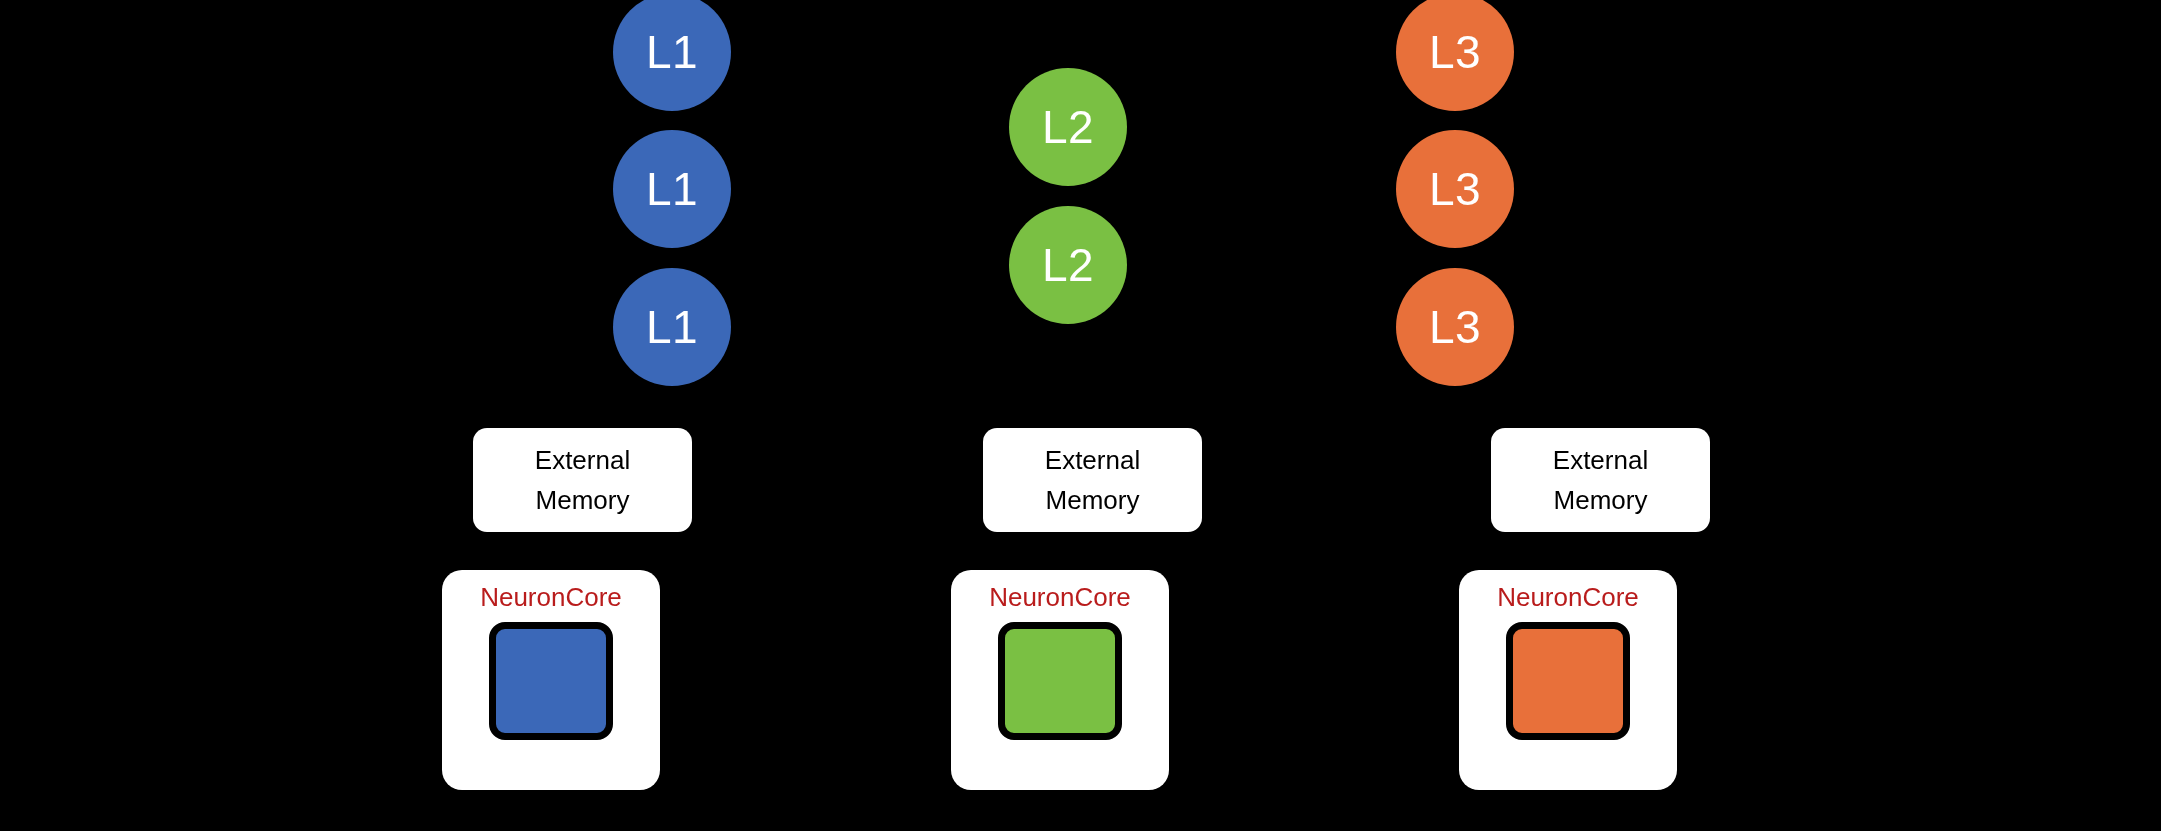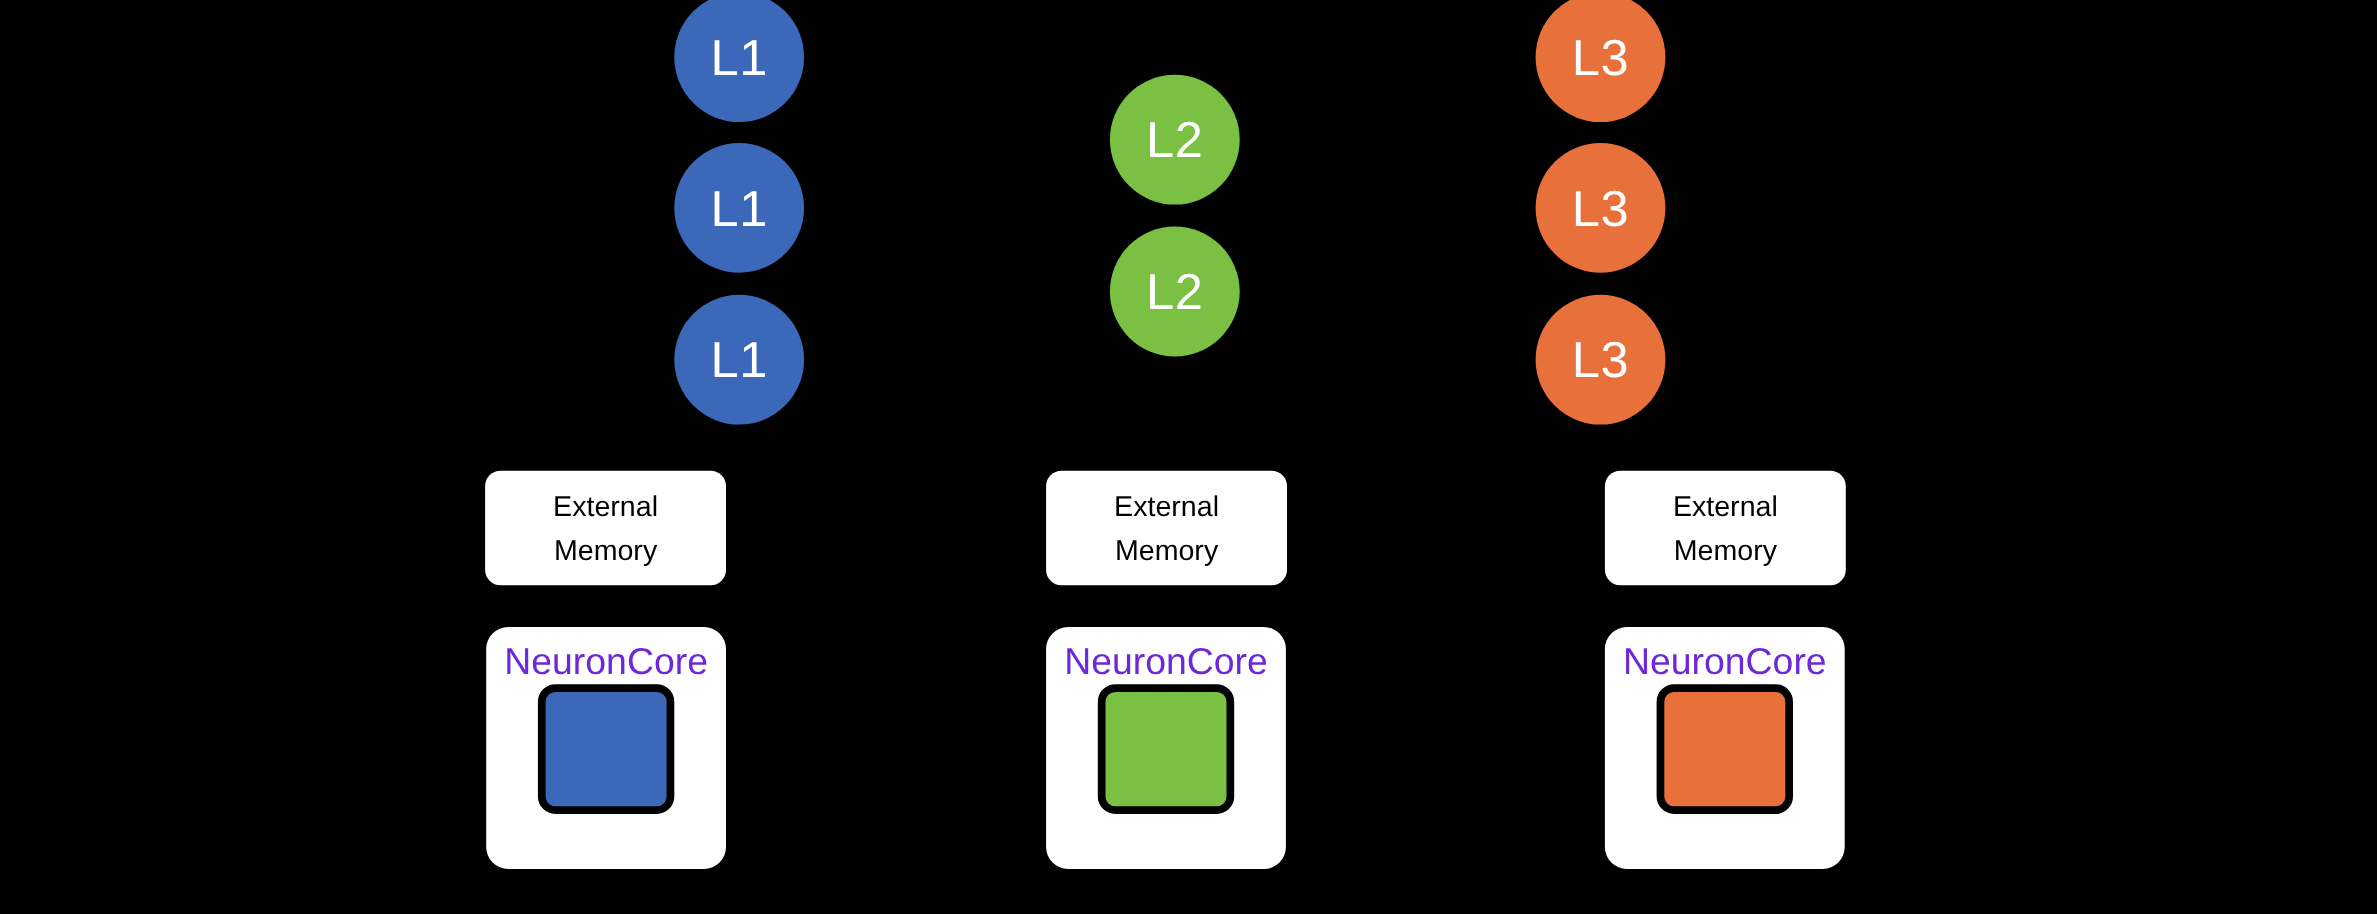--- a/index.html
+++ b/index.html
@@ -45,41 +45,42 @@
     border-radius: 14px;
     display: flex;
     flex-direction: column;
     align-items: center;
     justify-content: center;
     color: #000000;
     font-size: 26px;
     line-height: 1.55;
     font-family: "Liberation Sans", sans-serif;
     user-select: none;
+    margin-left: 32px;
   }
   .ext-mem-box .line { display:block; }
 
   
   .core-box {
     position: absolute;
     width: 218px;
     height: 220px;
     background: #ffffff;
     border-radius: 20px;
     font-family: "Liberation Sans", sans-serif;
     user-select: none;
   }
   .core-box .core-title {
     position: absolute;
     top: 12px;
     left: 0;
     right: 0;
     text-align: center;
-    color: #6d28d9;
-    font-size: 34px;
+    color: #b91c1c;
+    font-size: 26px;
     line-height: 1.2;
   }
   .core-box .core-chip {
     position: absolute;
     left: 50%;
     transform: translateX(-50%);
     top: 52px;
     width: 124px;
     height: 118px;
     border: 7px solid #000000;

